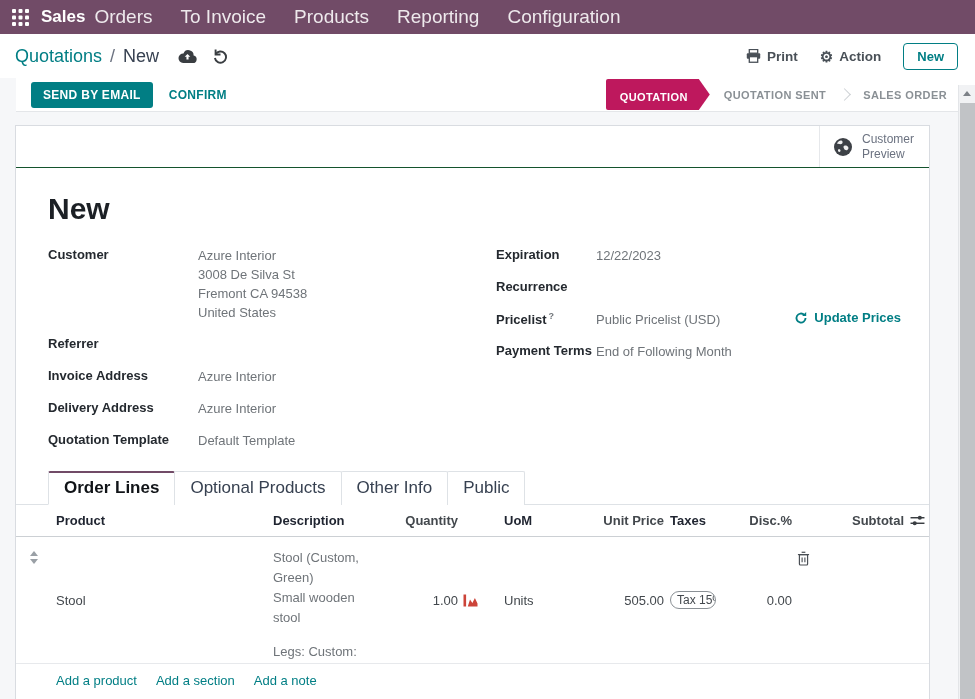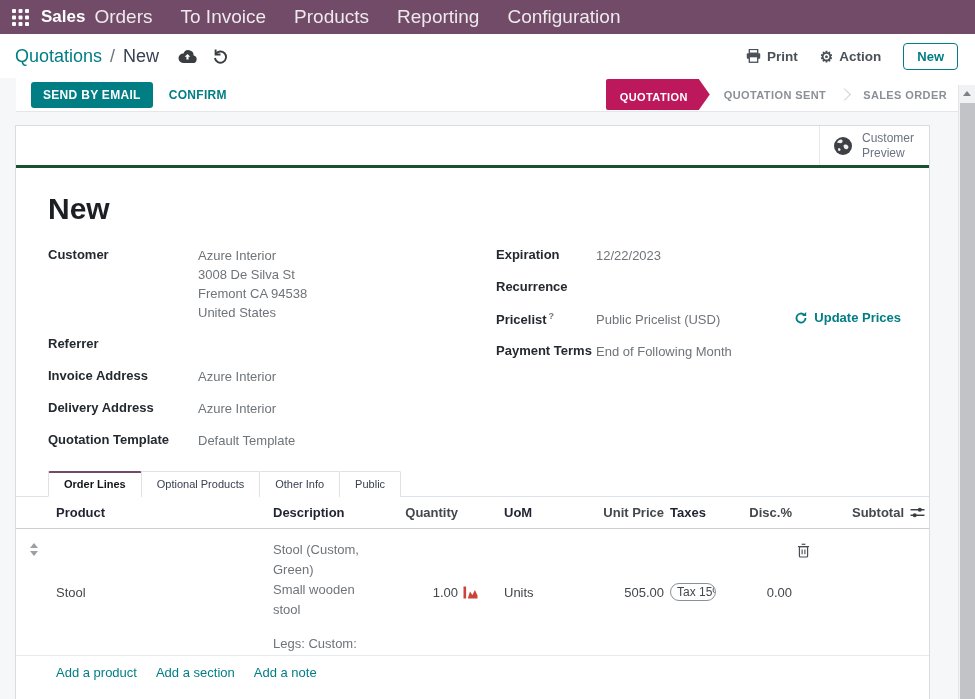--- a/index.html
+++ b/index.html
@@ -70,21 +70,21 @@
   .chev {
     width:9px; height:9px; border-top:1px solid #cdd1d5; border-right:1px solid #cdd1d5;
     transform:rotate(45deg); flex:none;
   }
 
   
   .sheet {
     position:absolute; left:15px; top:125px; width:915px; height:620px;
     background:#fff; border:1px solid #d9dce1;
   }
-  .sheet-header { height:42px; border-bottom:3px solid #14532d; display:flex; justify-content:flex-end; }
+  .sheet-header { height:42px; border-bottom:1px solid #14532d; display:flex; justify-content:flex-end; }
   .preview-cell {
     width:110px; border-left:1px solid #e6e8eb; display:flex; align-items:center; gap:9px;
     padding-left:13px; color:#6b7280; font-size:12px; line-height:1.2; cursor:pointer;
   }
   .preview-cell span { width:58px; }
 
   .sheet-body { padding:24px 24px 0 32px; }
   .doc-title { font-size:30px; font-weight:600; color:#1c2025; margin-bottom:20px; }
 
   .fields { display:flex; }
@@ -96,21 +96,21 @@
   .col-right .lbl { width:100px; }
   .field .val { color:#6f7479; font-size:13px; line-height:19px; }
   .sup-help { color:#6f7479; font-size:9px; vertical-align:super; margin-left:2px; }
   .pricelist-row .val { flex:1; }
   .update-prices { display:flex; align-items:center; gap:6px; color:#017E84; font-weight:700; font-size:13px; cursor:pointer; white-space:nowrap; margin-right:4px; }
   .empty-val { min-height:19px; }
 
   
   .tabs-row { margin-top:8px; padding-left:32px; border-bottom:1px solid #dee2e6; display:flex; }
   .tab {
-    padding:6px 15px; font-size:11px; color:#374151; border:1px solid #dee2e6; border-bottom:none;
+    padding:6px 15px; font-size:17px; color:#374151; border:1px solid #dee2e6; border-bottom:none;
     background:#fff; cursor:pointer; margin-bottom:-1px; border-radius:2px 2px 0 0;
   }
   .tab.active { border-top:2px solid #714B67; border-bottom:1px solid #fff; color:#111418; font-weight:600; padding-top:5px; }
   .tab + .tab { margin-left:-1px; }
 
   
   .thead { display:flex; align-items:center; height:32px; border-bottom:1px solid #ccd0d4; font-weight:700; font-size:13px; color:#1f2430; }
   .trow { display:flex; border-bottom:1px solid #e7e9ec; min-height:127px; }
   .c { flex:none; }
   .c-handle { width:30px; padding:14px 0 0 14px; }

